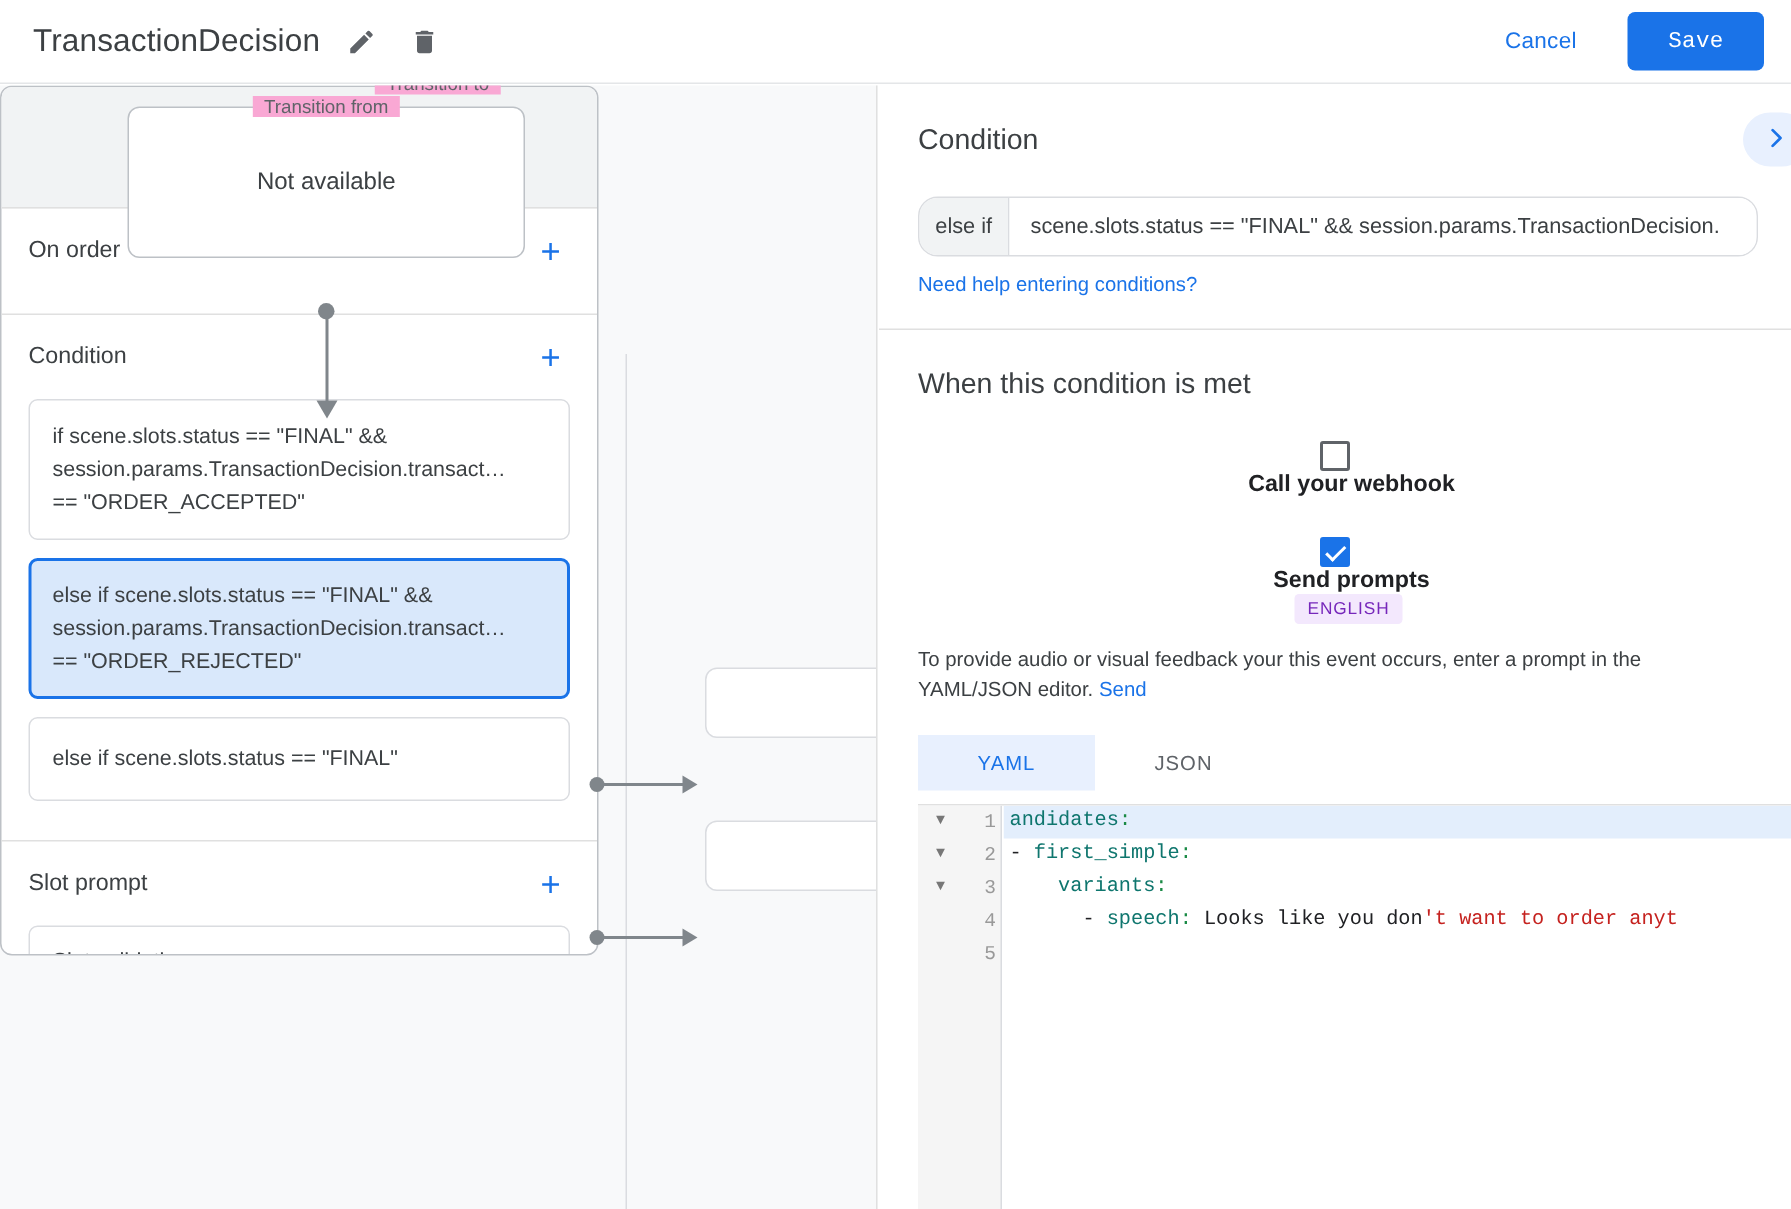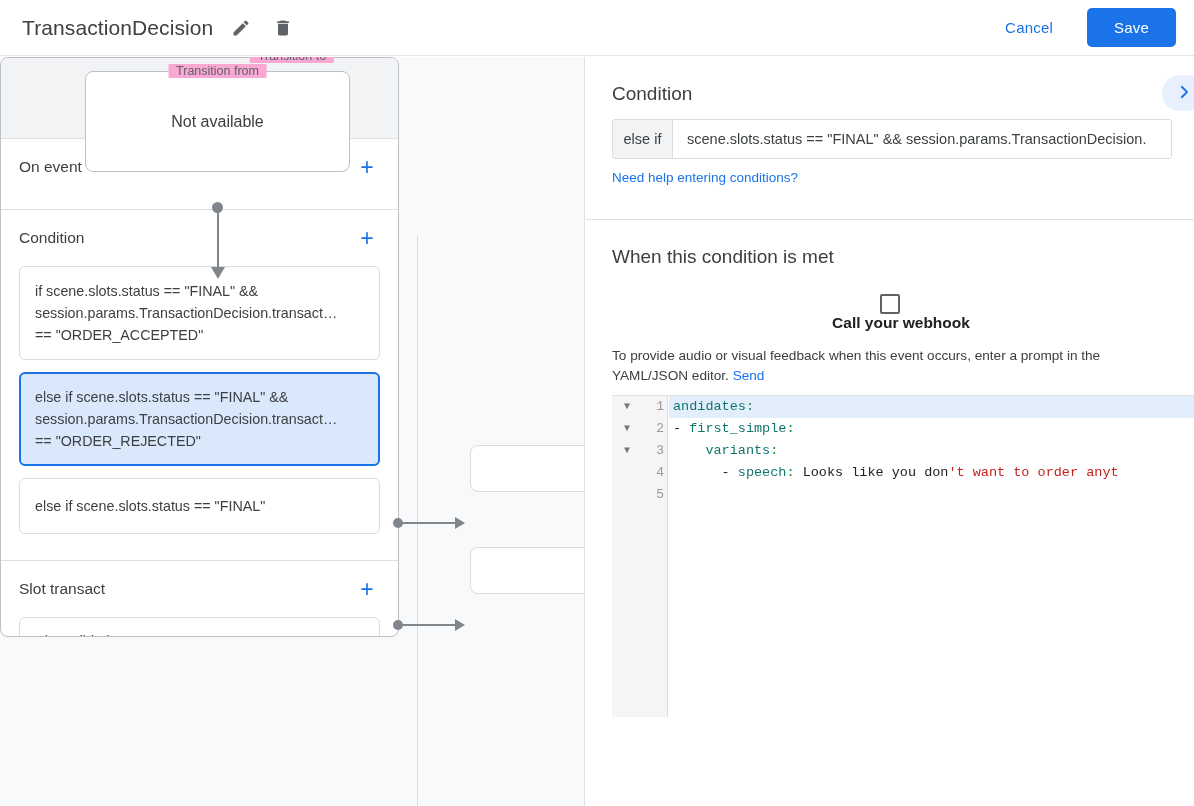--- a/index.html
+++ b/index.html
@@ -47,21 +47,21 @@
     font-family: "Liberation Sans", sans-serif;
     font-size: 15px; font-weight: 500;
     padding: 9px 14px;
     border-radius: 4px;
     cursor: pointer;
     letter-spacing: .2px;
   }
   .save-btn {
     background: #1a73e8; border: none;
     color: #ffffff;
-    font-family: Liberation Sans, sans-serif;
+    font-family: Liberation Mono, monospace;
     font-size: 15px; font-weight: 500;
     padding: 11px 27px;
     border-radius: 5px;
     margin-left: 20px;
     cursor: pointer;
     letter-spacing: .2px;
   }
 
   
   .left-panel {
@@ -239,25 +239,25 @@
     position: absolute;
     right: -12px; top: 18px;
     width: 44px; height: 36px;
     background: #e8f0fe;
     border-radius: 18px;
     display: flex; align-items: center; justify-content: center;
     cursor: pointer;
     border: none; padding: 0;
   }
   .cond-input-row {
-    margin-top: 14px;
+    margin-top: 26px;
     display: flex;
     height: 40px;
     border: 1px solid #dadce0;
-    border-radius: 3px;
+    border-radius: 13px;
     overflow: hidden;
     width: 560px;
   }
   .cond-prefix {
     background: #f1f3f4;
     border-right: 1px solid #dadce0;
     display: flex; align-items: center; justify-content: center;
     width: 60px;
     font-size: 14.5px;
     color: #3c4043;
@@ -444,21 +444,21 @@
     <div id="card-to">
       <div class="flow-legend" style="top:-8px;">Transition to</div>
 
       <div class="to-header">
         <div class="to-title">TransactionDecision</div>
         <div class="to-sub">Scene</div>
       </div>
 
       <div class="section">
         <div class="section-head">
-          <span class="section-title">On event</span>
+          <span class="section-title">On order</span>
           <button class="plus-btn">+</button>
         </div>
       </div>
 
       <div class="section">
         <div class="section-head">
           <span class="section-title">Condition</span>
           <button class="plus-btn">+</button>
         </div>
 
@@ -474,21 +474,21 @@
           <span class="cl">== "ORDER_REJECTED"</span>
         </div>
 
         <div class="cond-box" style="padding-top:16px;padding-bottom:16px;">
           <span class="cl">else if scene.slots.status == "FINAL"</span>
         </div>
       </div>
 
       <div class="section">
         <div class="section-head">
-          <span class="section-title">Slot transact</span>
+          <span class="section-title">Slot prompt</span>
           <button class="plus-btn">+</button>
         </div>
         <div class="slot-box">Slot validation</div>
 
       </div>
     </div>
 
     <div class="stub-dot" style="left:393px; top:461px;"></div>
     <div class="stub-line" style="left:400px; top:465px; width:60px;"></div>
     <div class="stub-arrow" style="left:455px; top:460px;"></div>
@@ -523,25 +523,34 @@
   </div>
 
   <div class="rp-section-body">
     <div class="rp-subheading">When this condition is met</div>
 
     <div class="check-row">
       <span class="cbox"></span>
       <span class="check-label">Call your webhook</span>
     </div>
 
+    <div class="check-row">
+      <span class="cbox checked"></span>
+      <span class="check-label">Send prompts</span>
+      <span class="lang-badge">ENGLISH</span>
+    </div>
 
     <div class="desc-text">
-      <span>To provide audio or visual feedback when this event occurs, enter a prompt in the YAML/JSON editor. </span><a>Send</a>
-    </div>
-
+      <span>To provide audio or visual feedback your this event occurs, enter a prompt in the YAML/JSON editor. </span><a>Send</a>
+    </div>
+
+    <div class="tabs">
+      <button class="tab active">YAML</button>
+      <button class="tab">JSON</button>
+    </div>
 
     <div class="editor">
       <div class="ed-fold" id="ed-fold">
           <div class="fold">▼</div>
           <div class="fold">▼</div>
           <div class="fold">▼</div>
           <div class="fold"></div>
           <div class="fold"></div>
         </div>
       <div class="ed-gutter" id="ed-gutter">

